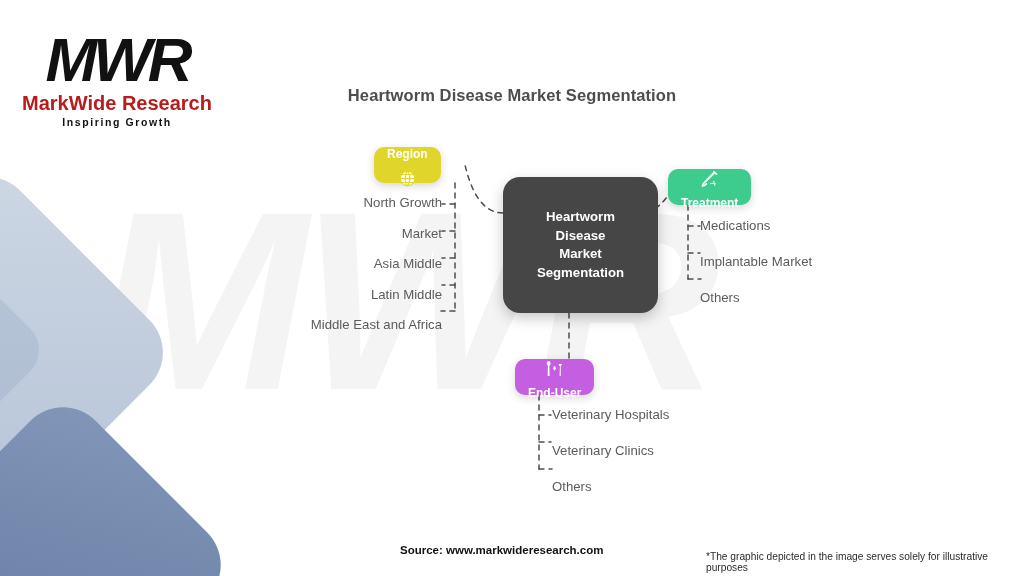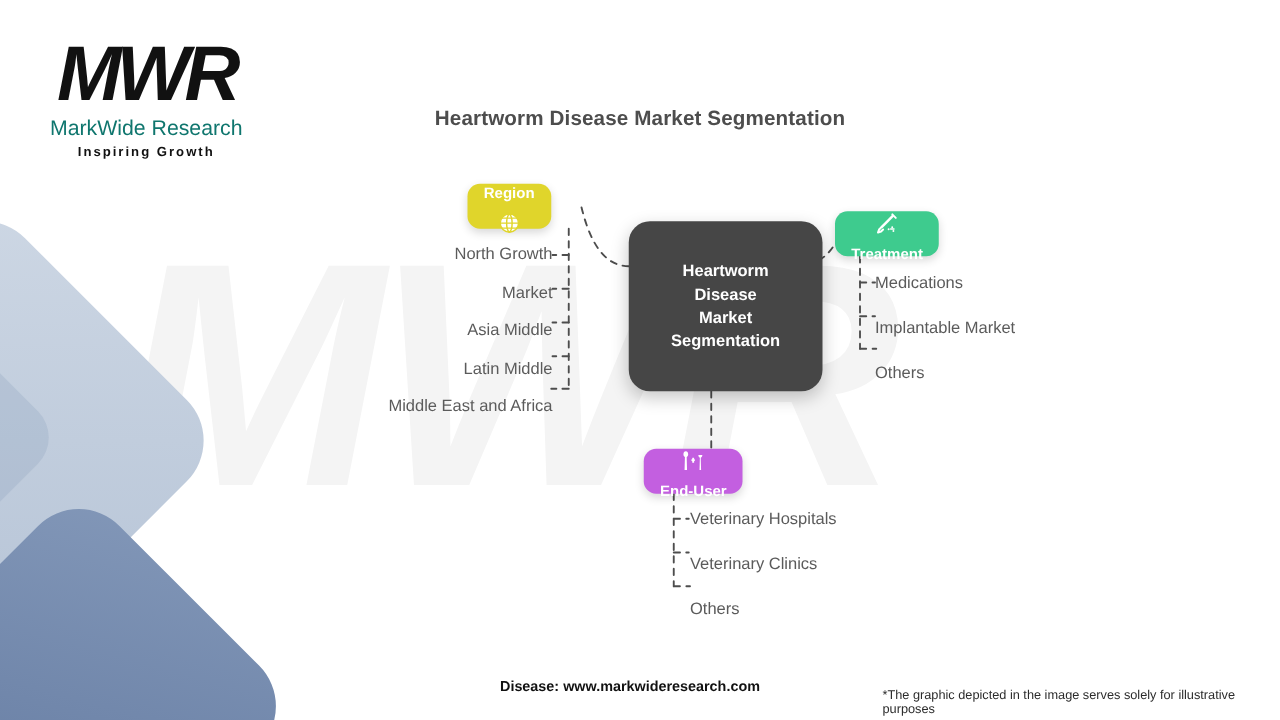--- a/index.html
+++ b/index.html
@@ -61,22 +61,22 @@
   .logo-mark {
     display:block;
     font-size: 62px; font-weight: 800;
     letter-spacing: -4px;
     color: #111111;
     line-height: 64px;
     font-style: italic;
   }
   .logo-name {
     display:block;
-    font-size: 17px; font-weight: 400;
-    color: #0f766e; line-height: 20px;
+    font-size: 20px; font-weight: 700;
+    color: #b91c1c; line-height: 20px;
     margin-top: 1px;
   }
   .logo-tag {
     display:block;
     font-size: 10.5px; font-weight: 700;
     color: #111111; letter-spacing: 1.6px;
     margin-top: 3px;
   }
 
   
@@ -268,14 +268,14 @@
   </div>
 
   <div class="leaf-list leaf-list--enduser">
     <div class="leaf">Veterinary Hospitals</div>
     <div class="leaf">Veterinary Clinics</div>
     <div class="leaf">Others</div>
   </div>
 
 </div>
 
-<div class="footer-source">Disease: www.markwideresearch.com</div>
+<div class="footer-source">Source: www.markwideresearch.com</div>
 <div class="footer-note">*The graphic depicted in the image serves solely for illustrative purposes</div>
 
 </body></html>

